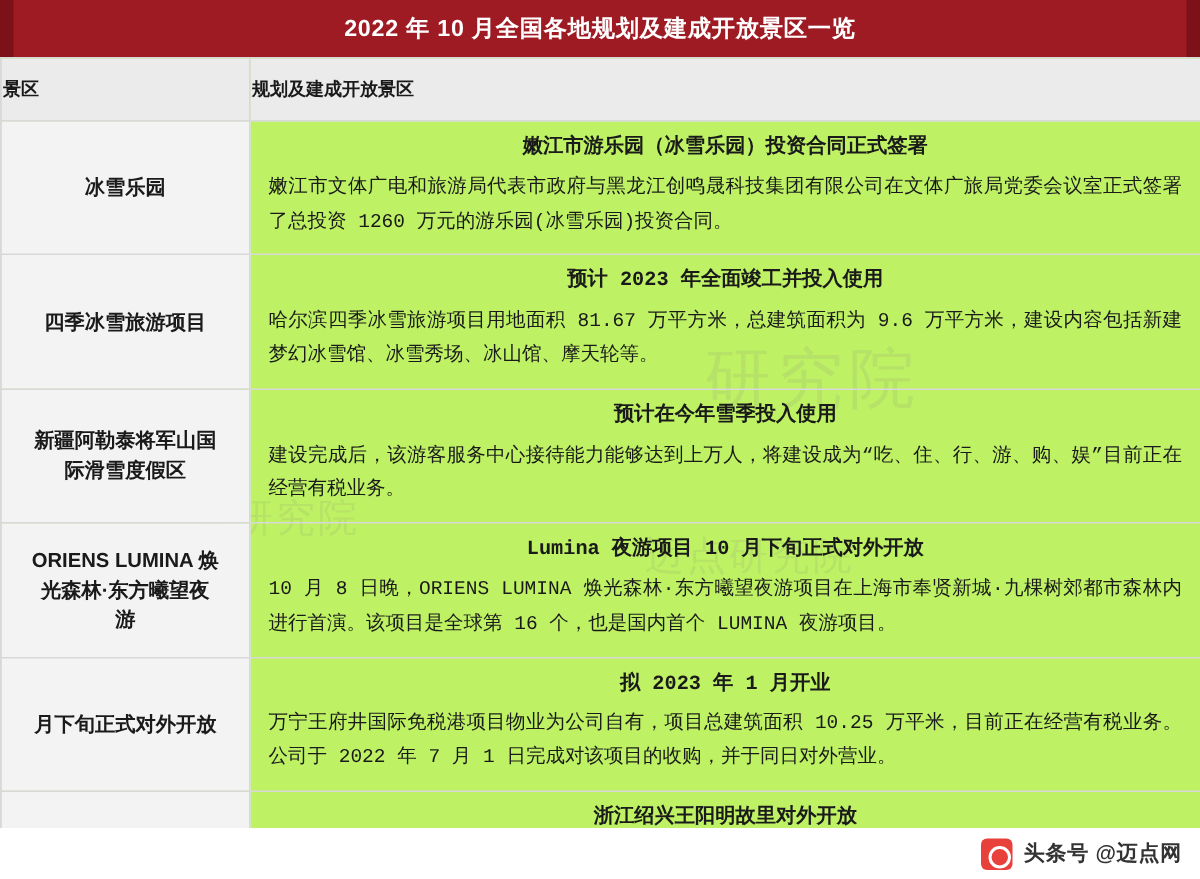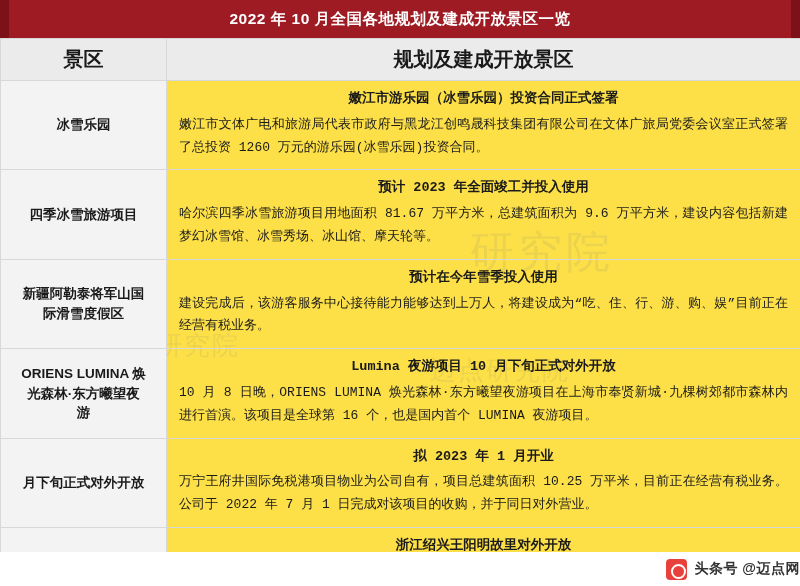--- a/index.html
+++ b/index.html
@@ -6,21 +6,21 @@
   html, body {
     margin: 0; padding: 0;
     width: 800px; height: 586px;
     background: #ffffff;
     font-family: "Liberation Sans", sans-serif;
   }
   #page {
     position: relative;
     width: 800px; height: 586px;
     overflow: hidden;
-    background: #fde047;
+    background: #bef264;
   }
   
   .title-bar {
     position: relative;
     height: 38px;
     background: #9e1b24;
     display: flex;
     align-items: center;
     justify-content: center;
   }
@@ -71,24 +71,24 @@
   table.main col.c1 { width: 166px; }
   table.main col.c2 { width: 634px; }
 
   table.main th, table.main td {
     border: 1px solid #d8d8d8;
     vertical-align: middle;
   }
   table.main thead th {
     background: #ebebeb;
     height: 42px;
-    font-size: 20px;
+    font-size: 12px;
     font-weight: bold;
     color: #1a1a1a;
-    text-align: center;
+    text-align: left;
   }
   td.name {
     background: #f3f3f3;
     text-align: center;
     font-size: 13.5px;
     font-weight: bold;
     color: #1a1a1a;
     padding: 6px 20px;
     line-height: 1.45;
   }
@@ -113,20 +113,21 @@
   }
   .brand-bar {
     position: absolute;
     left: 0; bottom: 0;
     width: 800px;
     height: 34px;
     background: #ffffff;
     display: flex;
     align-items: center;
     justify-content: flex-end;
+    padding-right: 12px;
   }
   .brand {
     display: flex;
     align-items: center;
     gap: 7px;
   }
   .brand-logo {
     width: 21px; height: 21px;
     border-radius: 4px;
     background: #e8403a;

